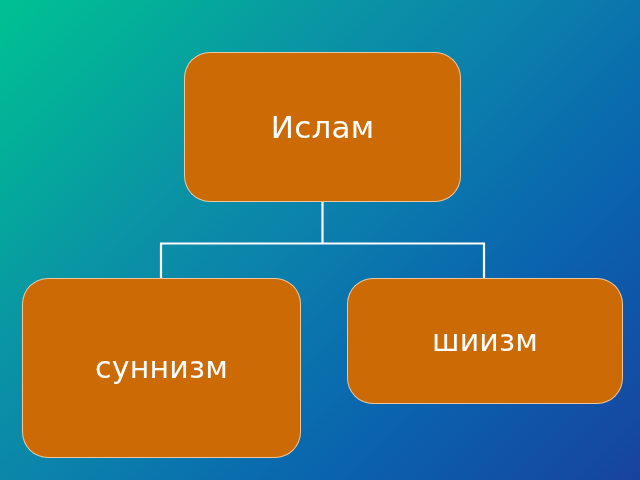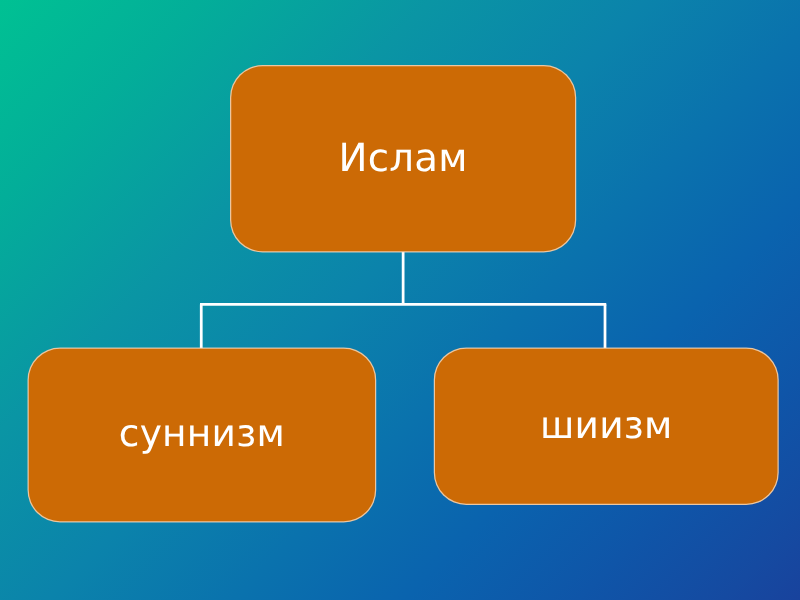--- a/index.html
+++ b/index.html
@@ -70,21 +70,21 @@
     top: 52px;
     width: 277px;
     height: 150px;
   }
   #node-root .node-label { font-size: 31px; }
 
   #node-sunni {
     left: 22px;
     top: 278px;
     width: 279px;
-    height: 140px;
+    height: 180px;
   }
   #node-sunni .node-label { font-size: 30px; }
 
   #node-shia {
     left: 347px;
     top: 278px;
     width: 276px;
     height: 126px;
   }
   #node-shia .node-label { font-size: 30px; }

